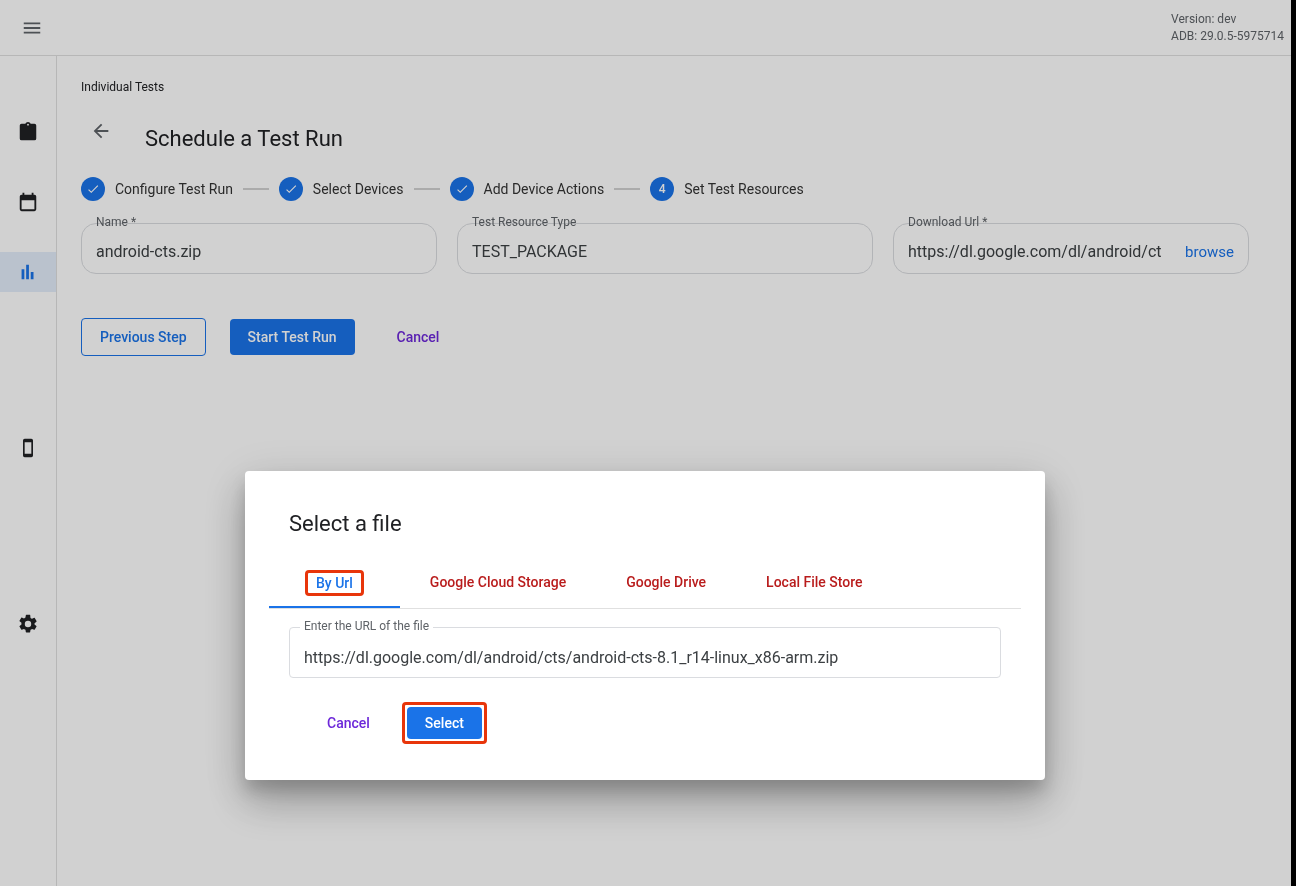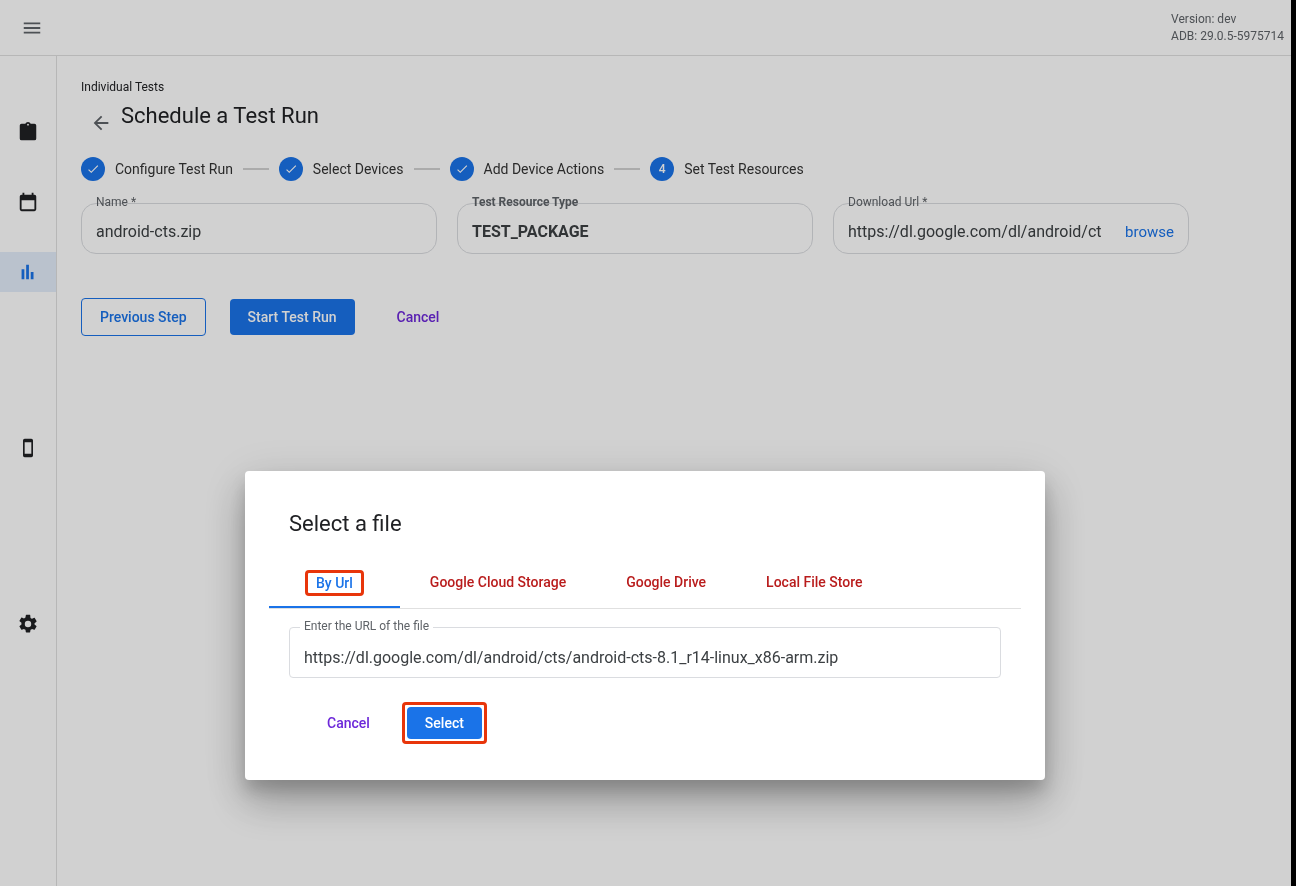--- a/index.html
+++ b/index.html
@@ -77,33 +77,33 @@
     }
     .navspacer { height: 76px; }
     
     .main {
       position: absolute;
       left: 57px; right: 0; top: 56px; bottom: 0;
       padding: 20px 24px;
       z-index: 1;
     }
     .main a.crumb { font-size: 12px; color: #202124; text-decoration: none; }
-    .page-title-row { display: flex; align-items: flex-start; margin-top: 8px; }
+    .page-title-row { display: flex; align-items: flex-end; gap: 24px; margin-top: 16px; }
     .back-btn {
       width: 40px; height: 40px; display: flex; align-items: center; justify-content: center;
       border-radius: 50%; cursor: pointer; color: #5f6368;
     }
     .page-title {
       font-family: "Google Sans", Roboto, Arial, sans-serif;
       font-size: 22px; font-weight: 400; color: #202124;
     }
     
     .stepper {
       display: flex; align-items: center; gap: 10px;
-      margin-top: 14px;
+      margin-top: 26px;
       font-size: 14px;
     }
     .step { display: flex; align-items: center; gap: 10px; }
     .step-circle {
       width: 24px; height: 24px; border-radius: 50%;
       background: #1a73e8; color: #fff;
       display: flex; align-items: center; justify-content: center;
       font-size: 12px; font-weight: 500;
     }
     .step-label { color: #343434; }
@@ -121,21 +121,21 @@
       background: transparent;
     }
     .field .floating {
       position: absolute; top: -9px; left: 10px;
       font-size: 12px; color: #5f6368;
       padding: 0 4px;
     }
     .field .value { flex: 1; white-space: nowrap; overflow: hidden; text-overflow: clip; }
     .field .browse { color: #1a73e8; font-size: 15px; cursor: pointer; margin-left: 8px; }
     .w1 { width: 356px; }
-    .w2 { width: 356px; font-weight: bold; }
+    .w2 { width: 416px; }
     .w3 { width: 356px; }
     
     .btnrow { display: flex; align-items: center; gap: 24px; margin-top: 44px; }
     .btn {
       border-radius: 4px;
       font-size: 14px; font-weight: 500;
       padding: 10px 18px;
       cursor: pointer;
       display: inline-flex; align-items: center; justify-content: center;
     }

